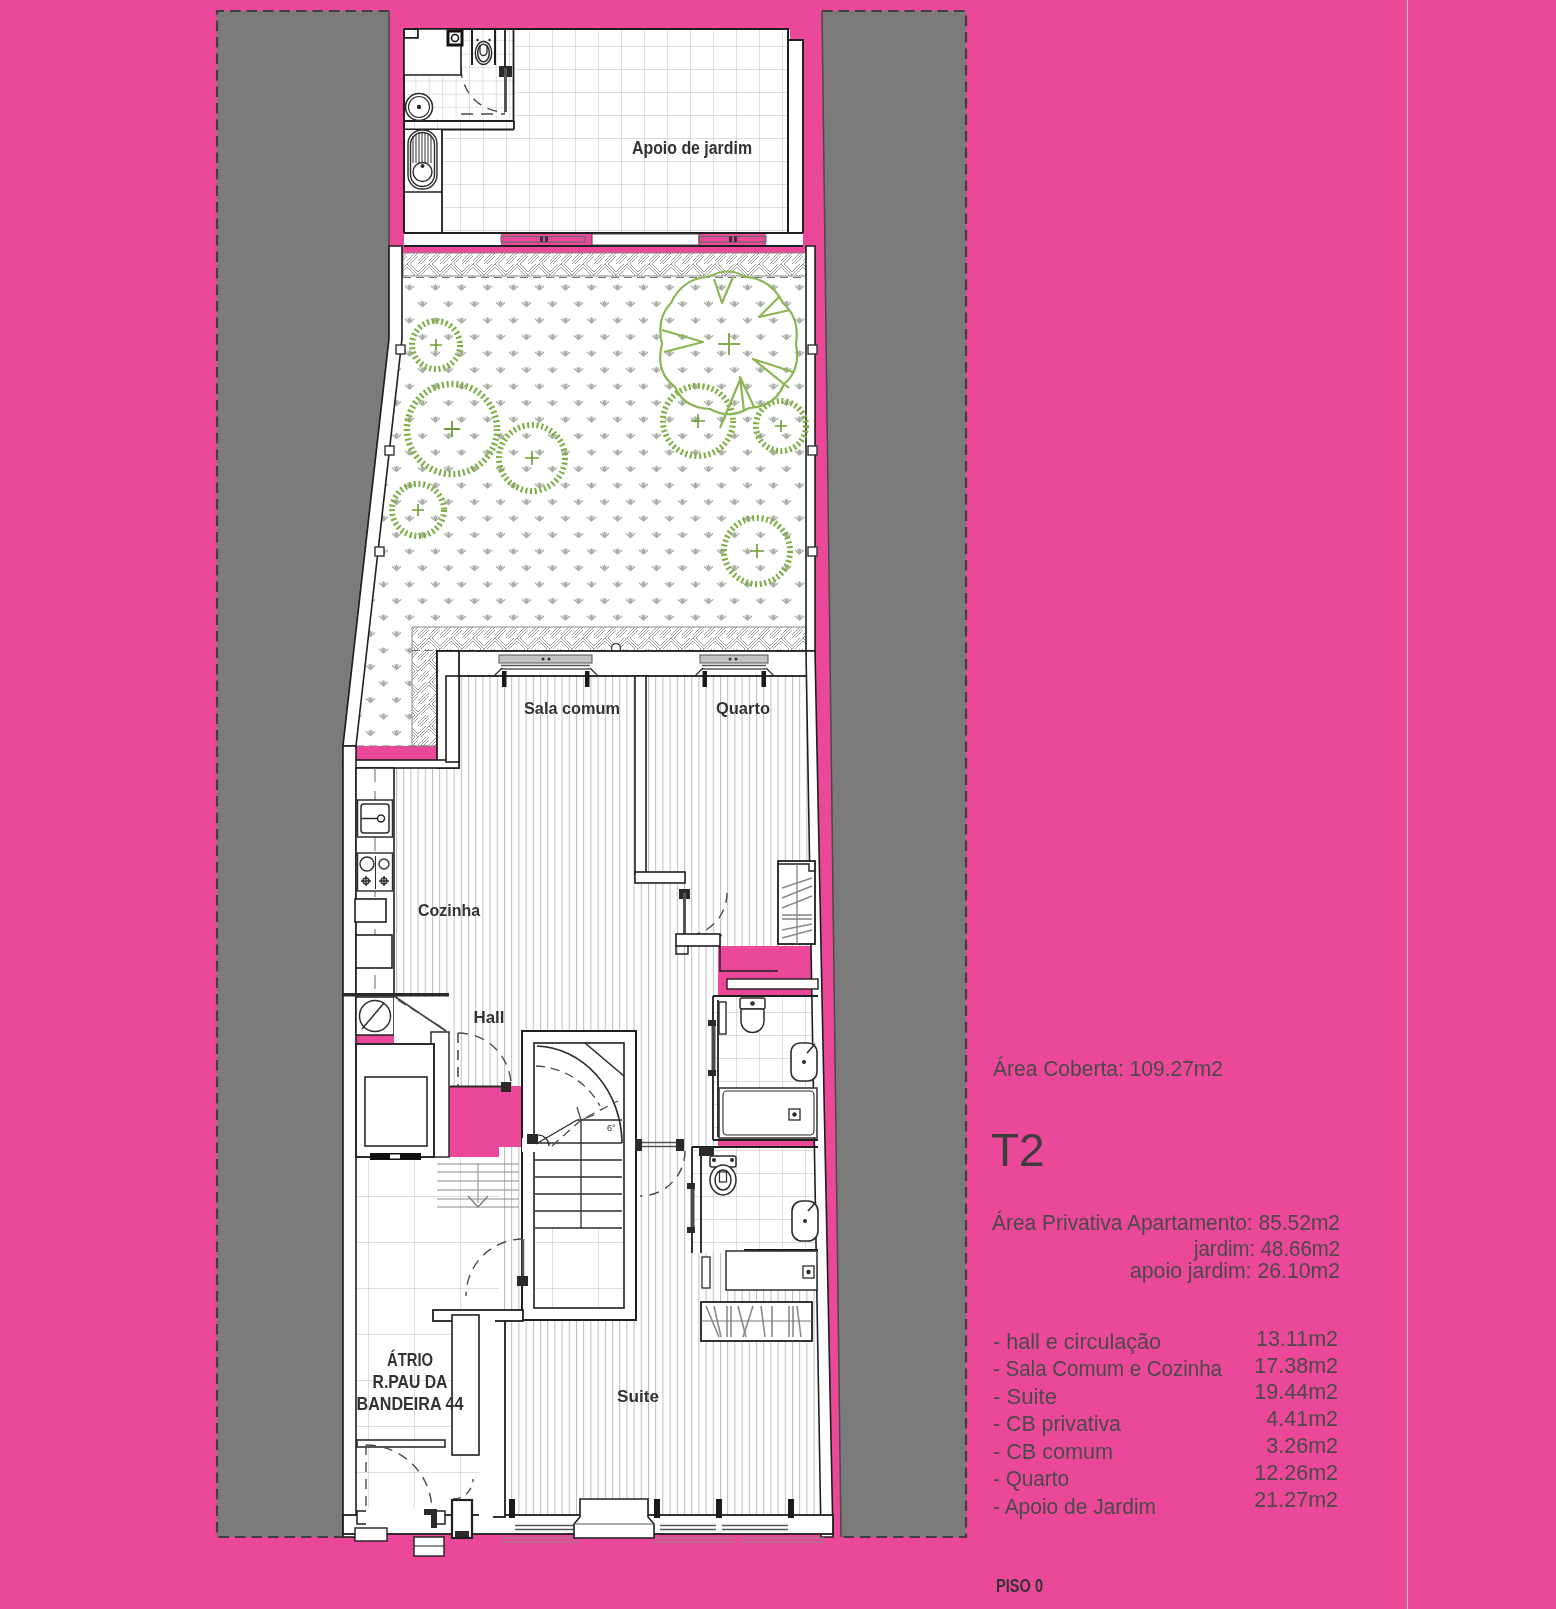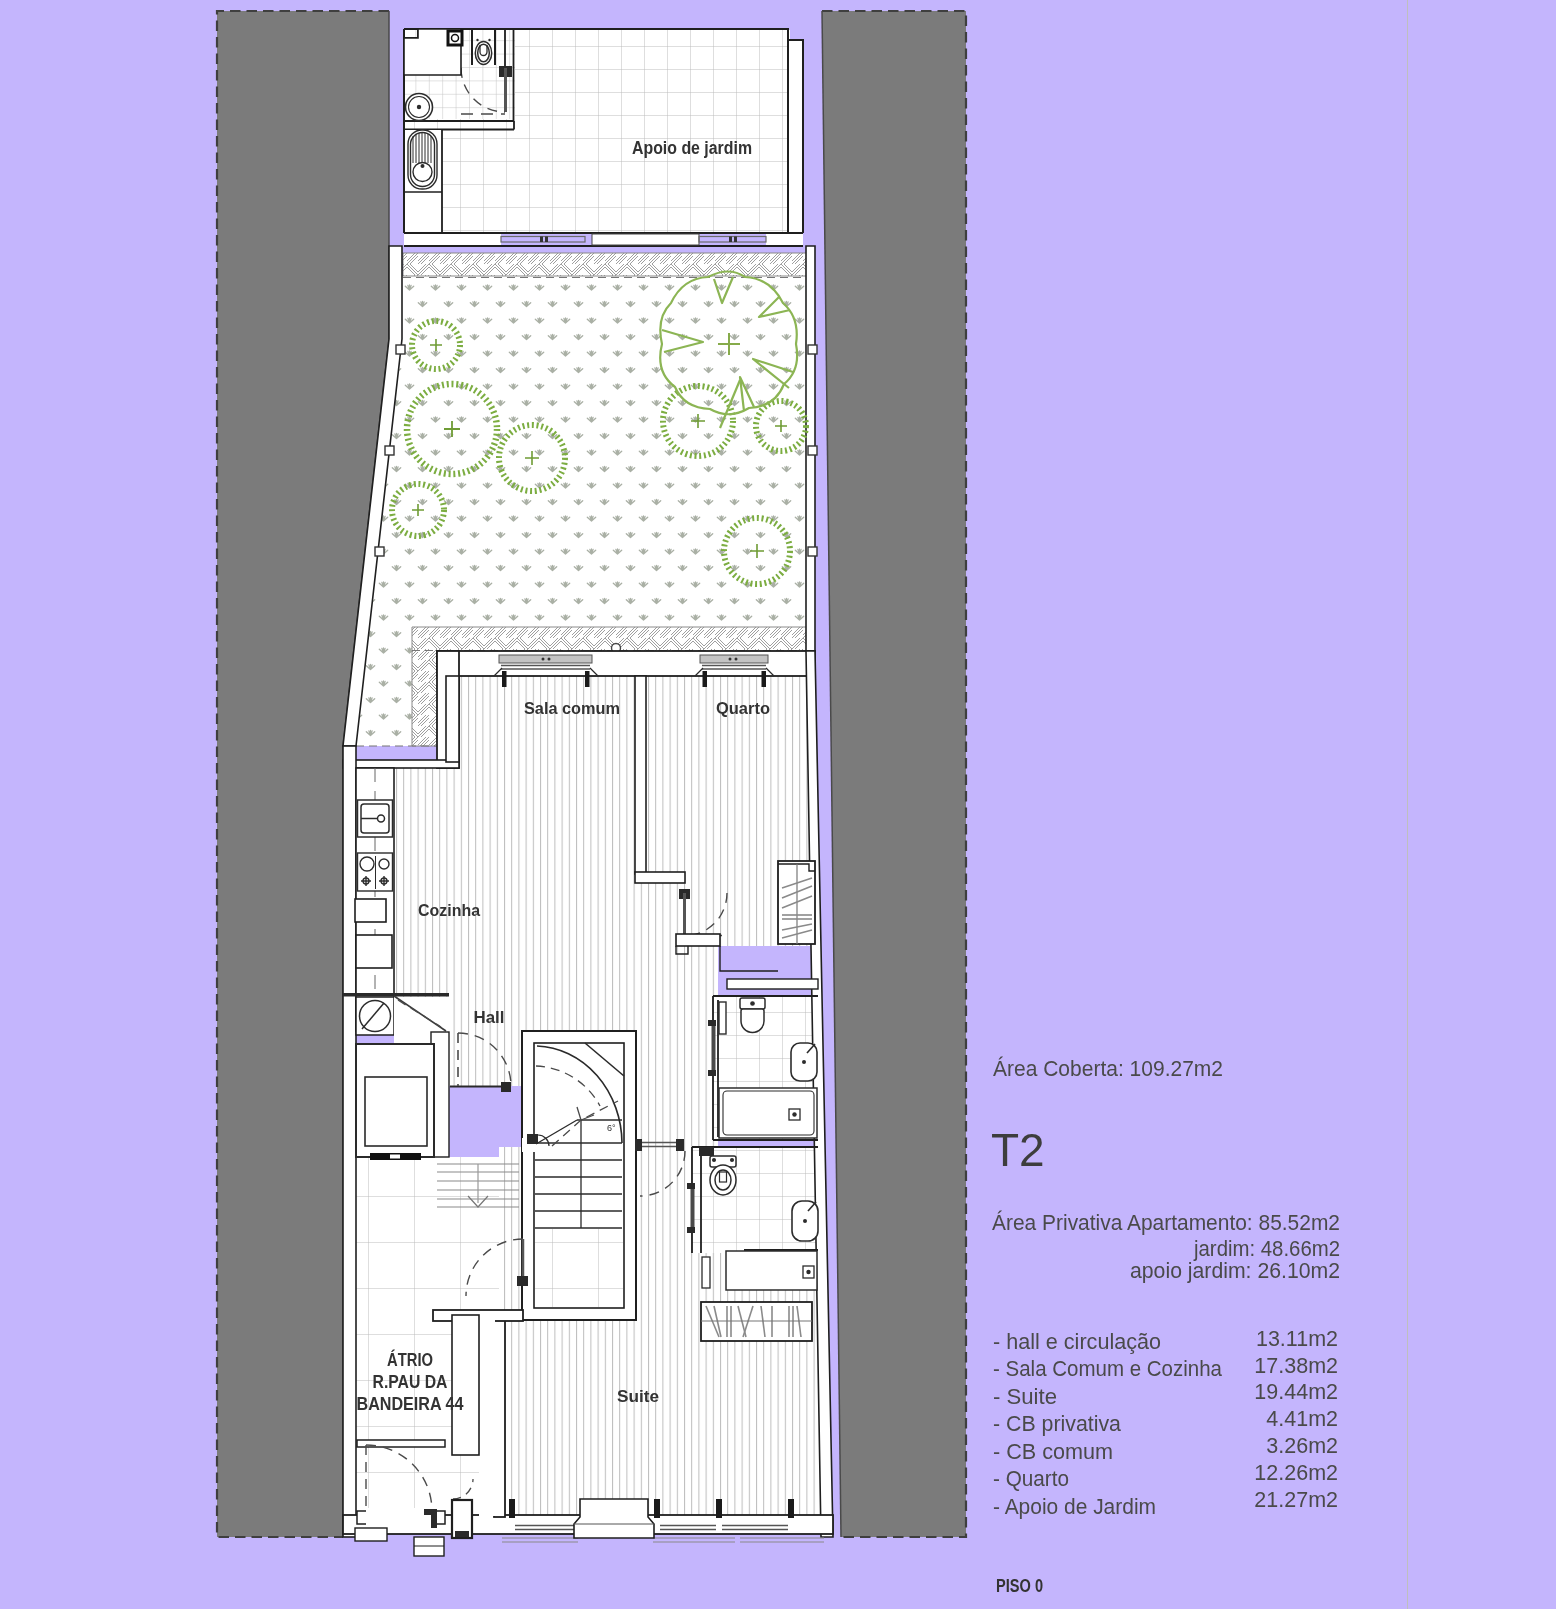--- a/index.html
+++ b/index.html
@@ -1,16 +1,16 @@
 <!DOCTYPE html>
 <html><head>
 <meta charset="utf-8">
 <style>
   html,body{margin:0;padding:0;background:#ffffff;} 
-  #page{position:relative;width:1556px;height:1609px;background:#c4b5fd;overflow:hidden;
+  #page{position:relative;width:1556px;height:1609px;background:#ec4899;overflow:hidden;
         font-family:"Liberation Sans", sans-serif;}
   svg text{font-family:"Liberation Sans", sans-serif;}
 </style>
 </head>
 <body>
 <div id="page">
 <svg width="1556" height="1609" viewBox="0 0 1556 1609">
 <defs>
   <pattern id="planks" width="7.2" height="20" patternUnits="userSpaceOnUse">
     <rect width="7.2" height="20" fill="#ffffff"></rect>

